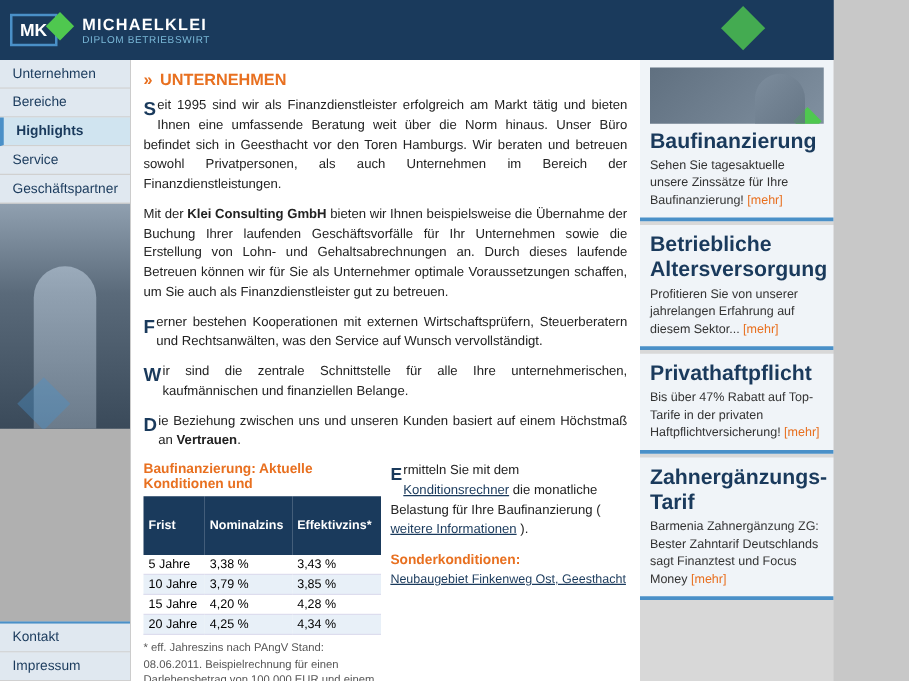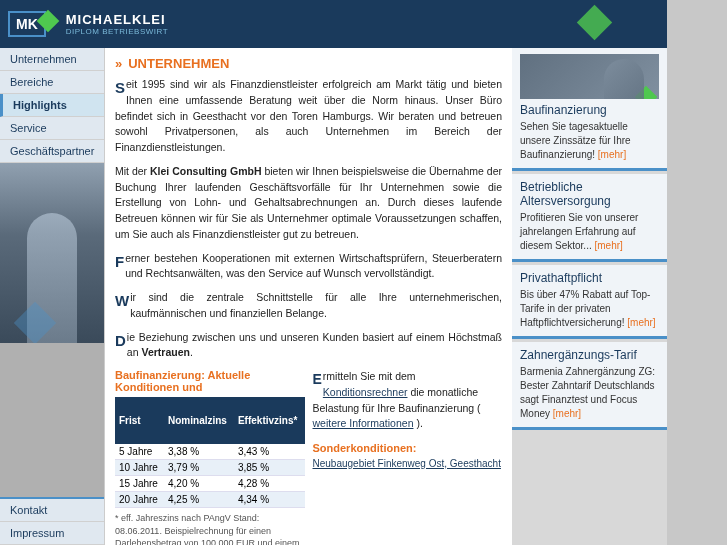--- a/index.html
+++ b/index.html
@@ -186,22 +186,22 @@
 
     .right-box {
       background: #f0f4f8;
       border-bottom: 3px solid #4a90c8;
       padding: 6px 8px;
       margin-bottom: 3px;
     }
 
     .right-box-title {
       color: #1a3a5c;
-      font-weight: normal;
-      font-size: 12px;
+      font-weight: bold;
+      font-size: 17px;
       margin-bottom: 3px;
     }
 
     .right-box-text {
       font-size: 10px;
       color: #333;
       line-height: 1.4;
     }
 
     .right-box-link {

